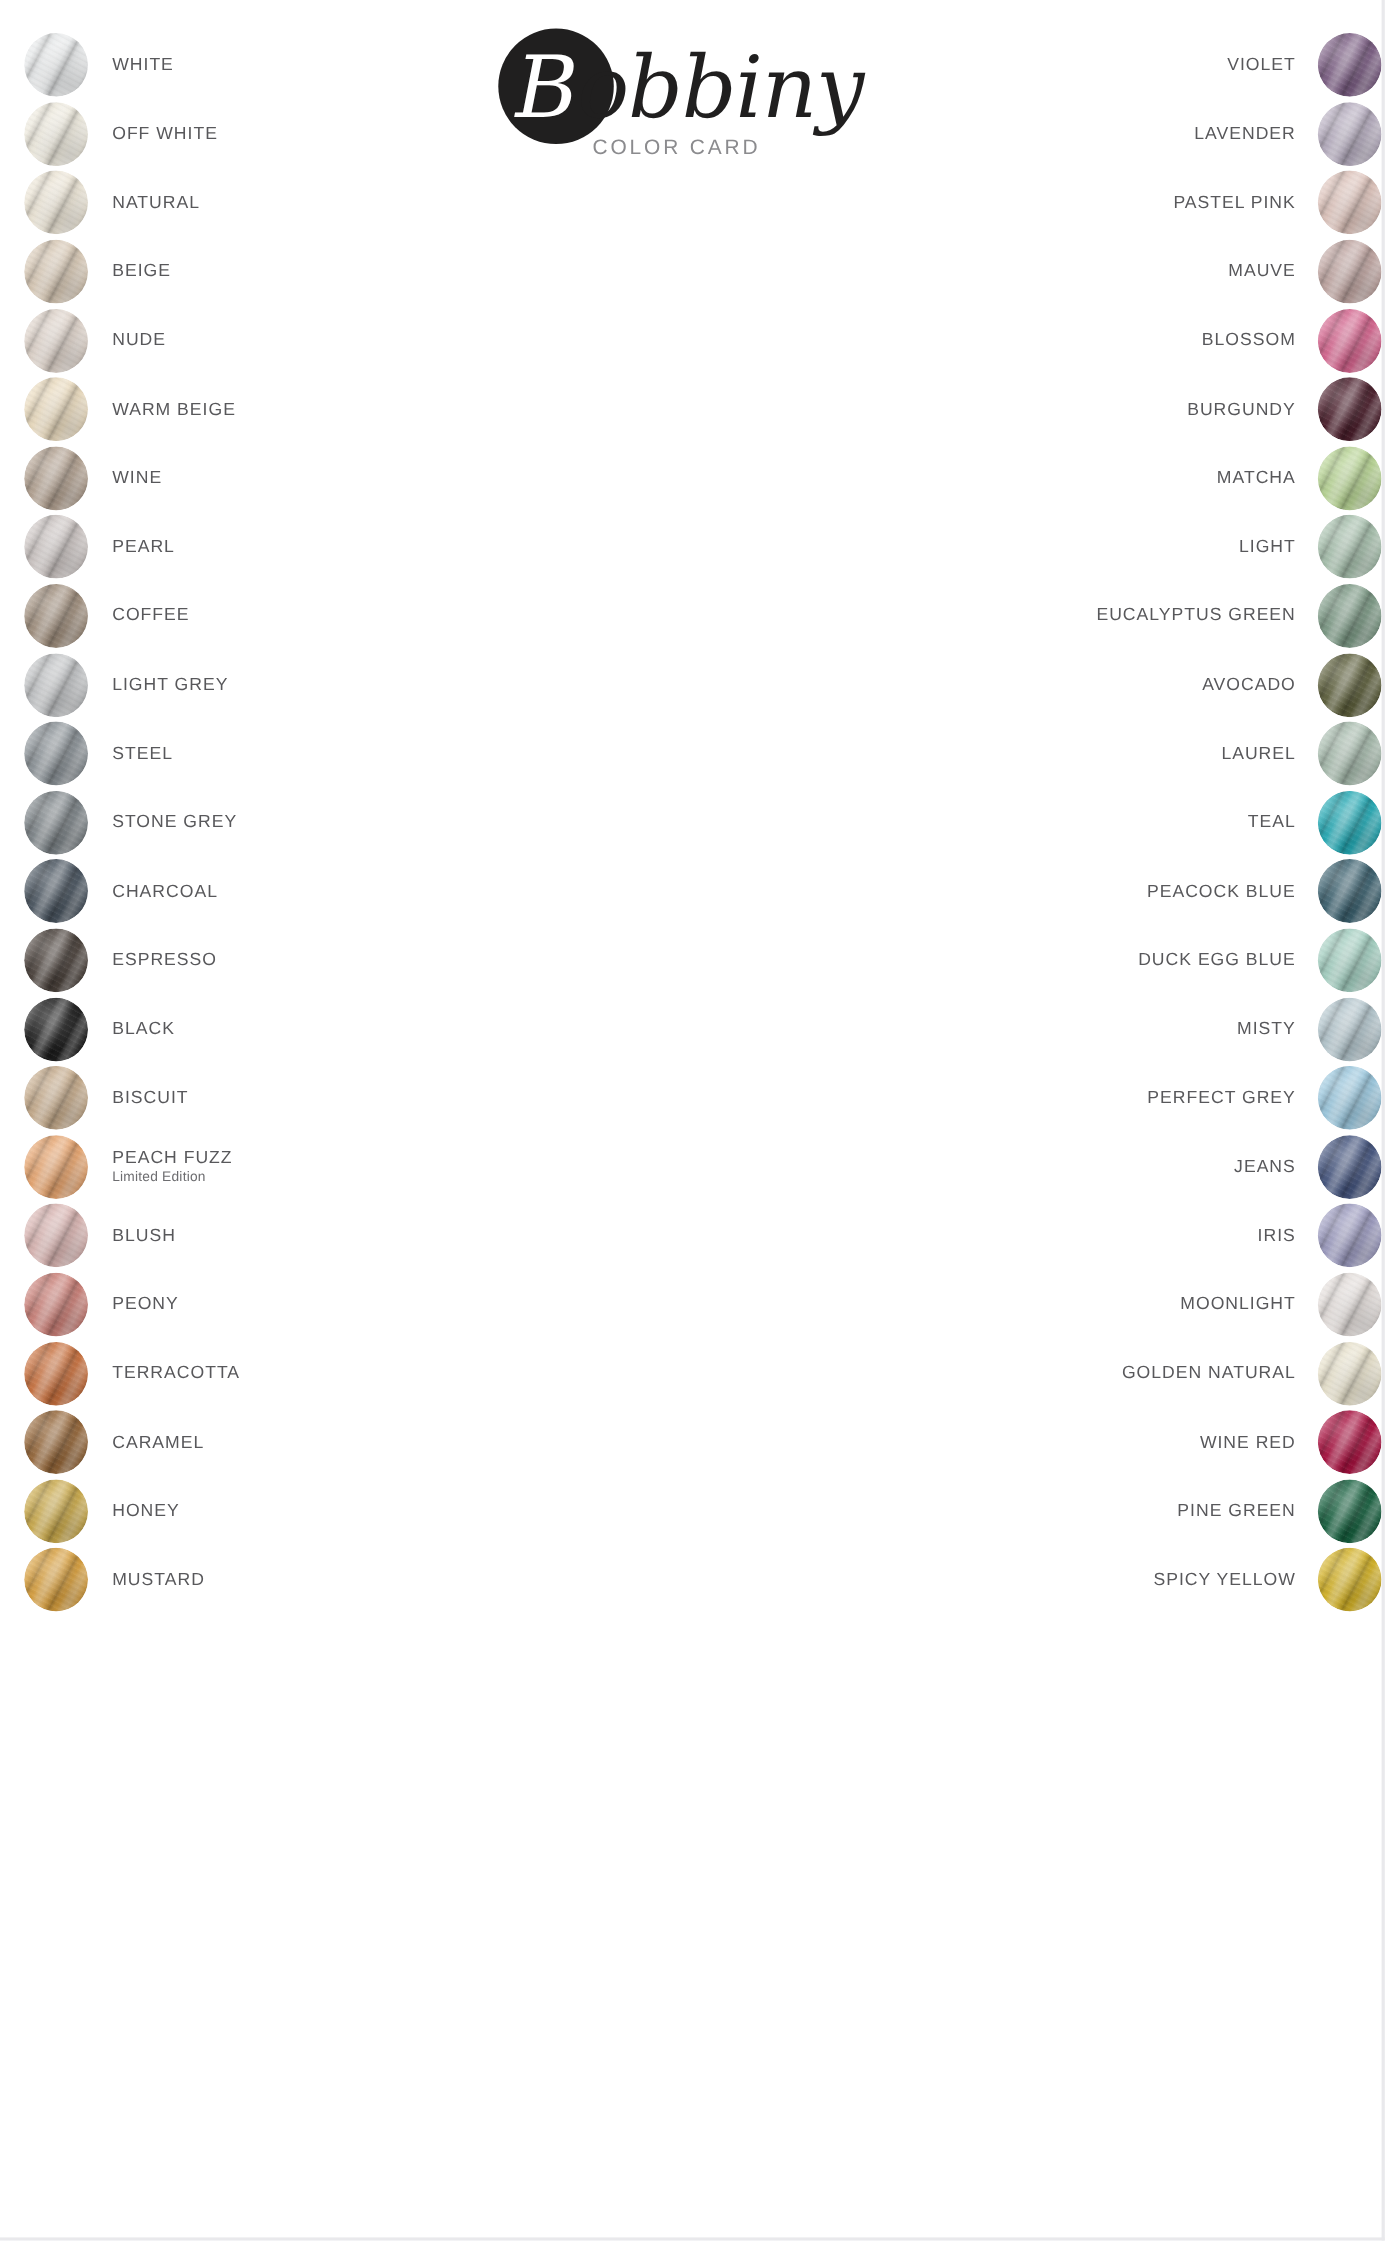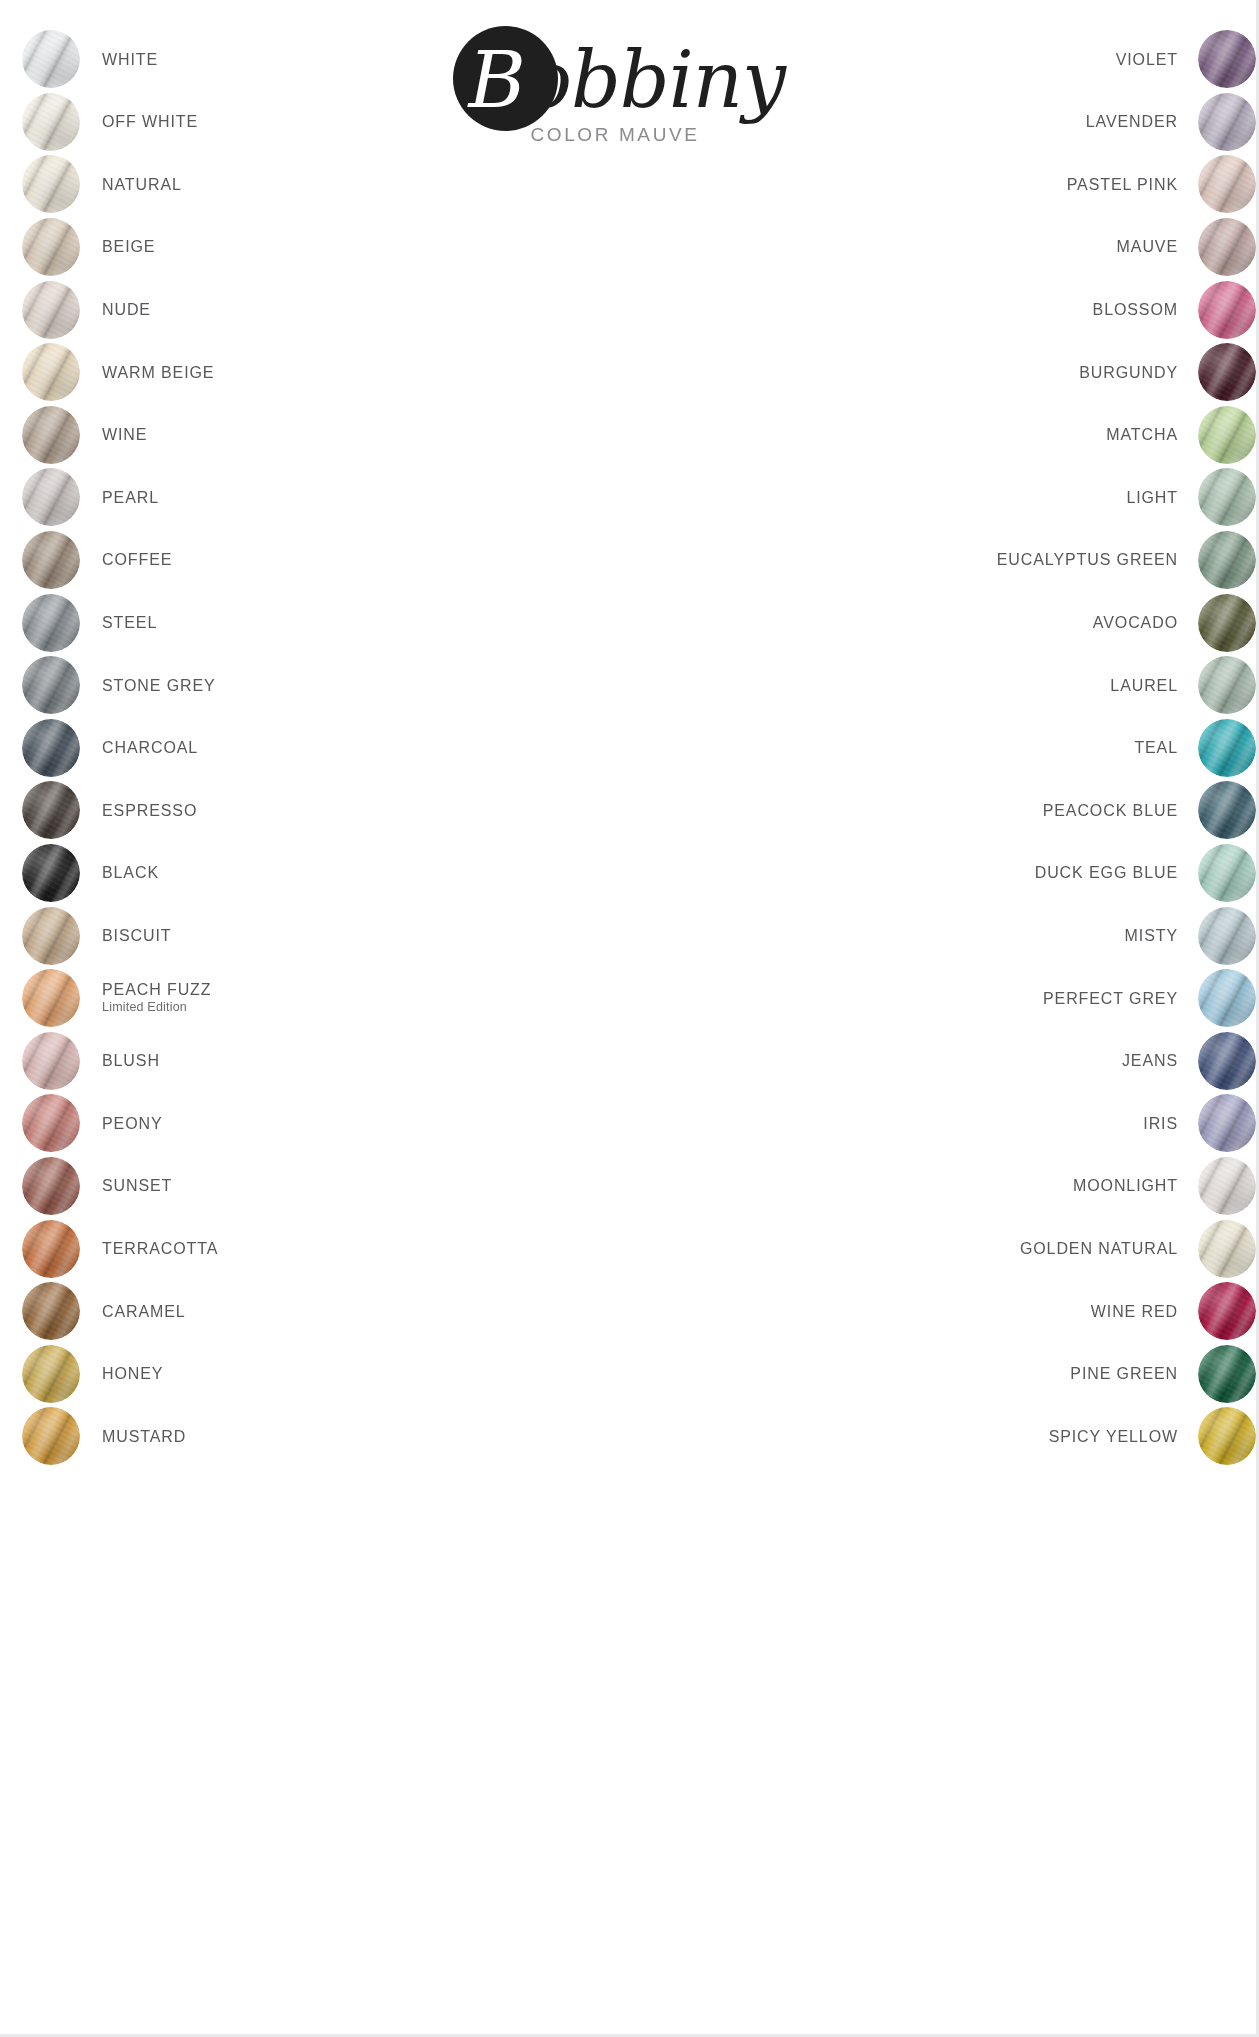--- a/index.html
+++ b/index.html
@@ -177,21 +177,21 @@
 </style>
 </head>
 <body>
 
 <div class="card">
 
   <div class="header">
     <div class="logo-wrap">
       <div class="logo-dot"></div>
       <div class="logo-script"><span class="first-letter">B</span><span>obbiny</span></div>
-      <div class="logo-sub">COLOR MAUVE</div>
+      <div class="logo-sub">COLOR CARD</div>
     </div>
   </div>
 
   <div class="col col-left" id="left-col">
       <div class="row">
         <div class="swatch">
           <div class="base" style="background: rgb(231, 233, 234);"></div>
           <div class="cord"></div>
           <div class="fibers"></div>
           <div class="sheen"></div>
@@ -283,20 +283,31 @@
           <div class="cord"></div>
           <div class="fibers"></div>
           <div class="sheen"></div>
         </div>
         <div class="label-box">
           <div class="label">COFFEE</div>
         </div>
       </div>
       <div class="row">
         <div class="swatch">
+          <div class="base" style="background: rgb(194, 196, 198);"></div>
+          <div class="cord"></div>
+          <div class="fibers"></div>
+          <div class="sheen"></div>
+        </div>
+        <div class="label-box">
+          <div class="label">LIGHT GREY</div>
+        </div>
+      </div>
+      <div class="row">
+        <div class="swatch">
           <div class="base" style="background: rgb(140, 147, 152);"></div>
           <div class="cord"></div>
           <div class="fibers"></div>
           <div class="sheen"></div>
         </div>
         <div class="label-box">
           <div class="label">STEEL</div>
         </div>
       </div>
       <div class="row">
@@ -383,31 +394,20 @@
           <div class="cord"></div>
           <div class="fibers"></div>
           <div class="sheen"></div>
         </div>
         <div class="label-box">
           <div class="label">PEONY</div>
         </div>
       </div>
       <div class="row">
         <div class="swatch">
-          <div class="base" style="background: rgb(155, 94, 82);"></div>
-          <div class="cord"></div>
-          <div class="fibers"></div>
-          <div class="sheen"></div>
-        </div>
-        <div class="label-box">
-          <div class="label">SUNSET</div>
-        </div>
-      </div>
-      <div class="row">
-        <div class="swatch">
           <div class="base" style="background: rgb(200, 113, 63);"></div>
           <div class="cord"></div>
           <div class="fibers"></div>
           <div class="sheen"></div>
         </div>
         <div class="label-box">
           <div class="label">TERRACOTTA</div>
         </div>
       </div>
       <div class="row">

